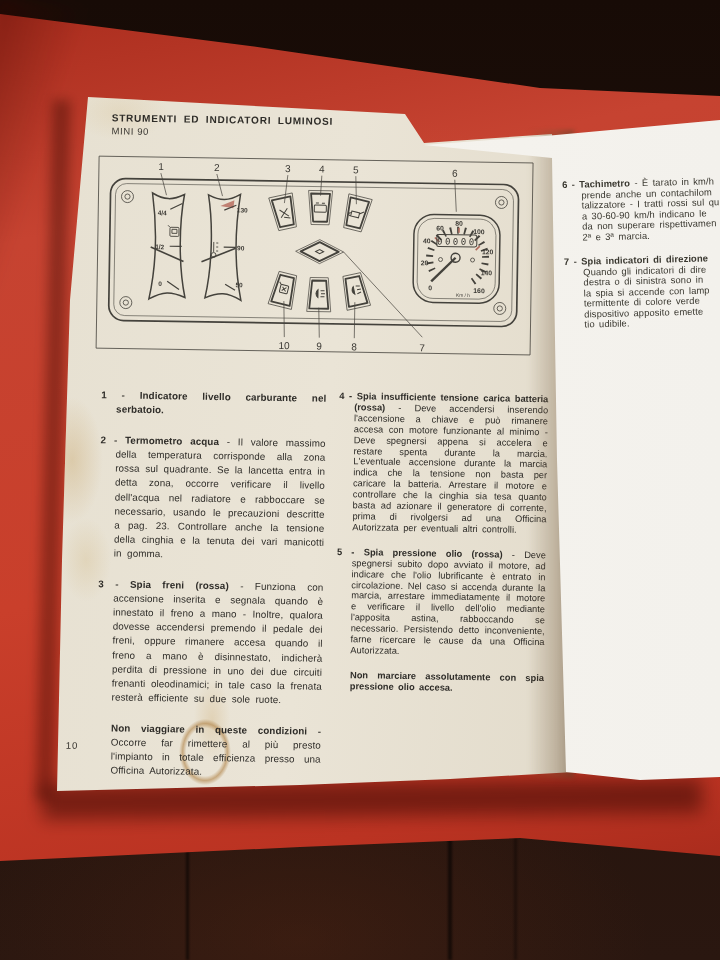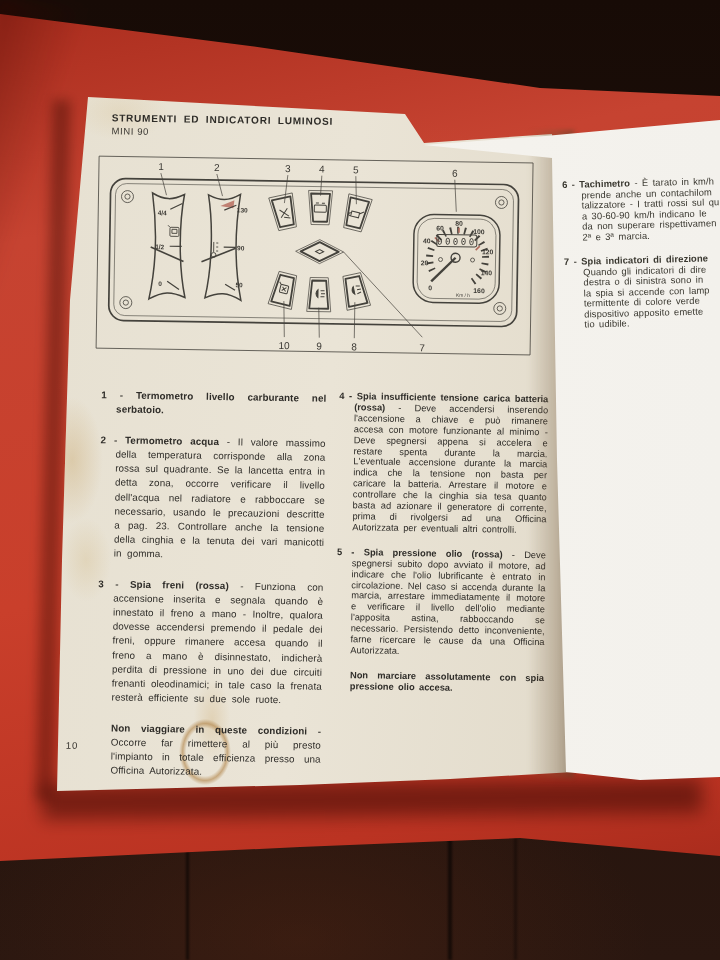--- a/index.html
+++ b/index.html
@@ -263,21 +263,21 @@
           <text class="glabel" x="386" y="139" font-size="6.8">160</text>
 
           <text x="363" y="91" font-size="9" font-family="DejaVu Sans Mono, monospace" letter-spacing="2.5">00000</text>
           <text x="370" y="143" font-size="4.8">Km / h</text>
         </g>
       </svg>
 
       <div class="col col1">
         <p class="item">
           <b><span>1 -</span>
-          <span>Termometro livello carburante nel serbatoio.</span></b>
+          <span>Indicatore livello carburante nel serbatoio.</span></b>
         </p>
         <p class="item">
           <b><span>2 -</span>
           <span>Termometro acqua</span></b>
           <span>- Il valore massimo della temperatura corrisponde alla zona rossa sul quadrante. Se la lancetta entra in detta zona, occorre verificare il livello dell'acqua nel radiatore e rabboccare se necessario, usando le precauzioni descritte a pag. 23. Controllare anche la tensione della cinghia e la tenuta dei vari manicotti in gomma.</span>
         </p>
         <p class="item">
           <b><span>3 -</span>
           <span>Spia freni (rossa)</span></b>
           <span>- Funziona con accensione inserita e segnala quando è innestato il freno a mano - Inoltre, qualora dovesse accendersi premendo il pedale dei freni, oppure rimanere accesa quando il freno a mano è disinnestato, indicherà perdita di pressione in uno dei due circuiti frenanti oleodinamici; in tale caso la frenata resterà efficiente su due sole ruote.</span>

